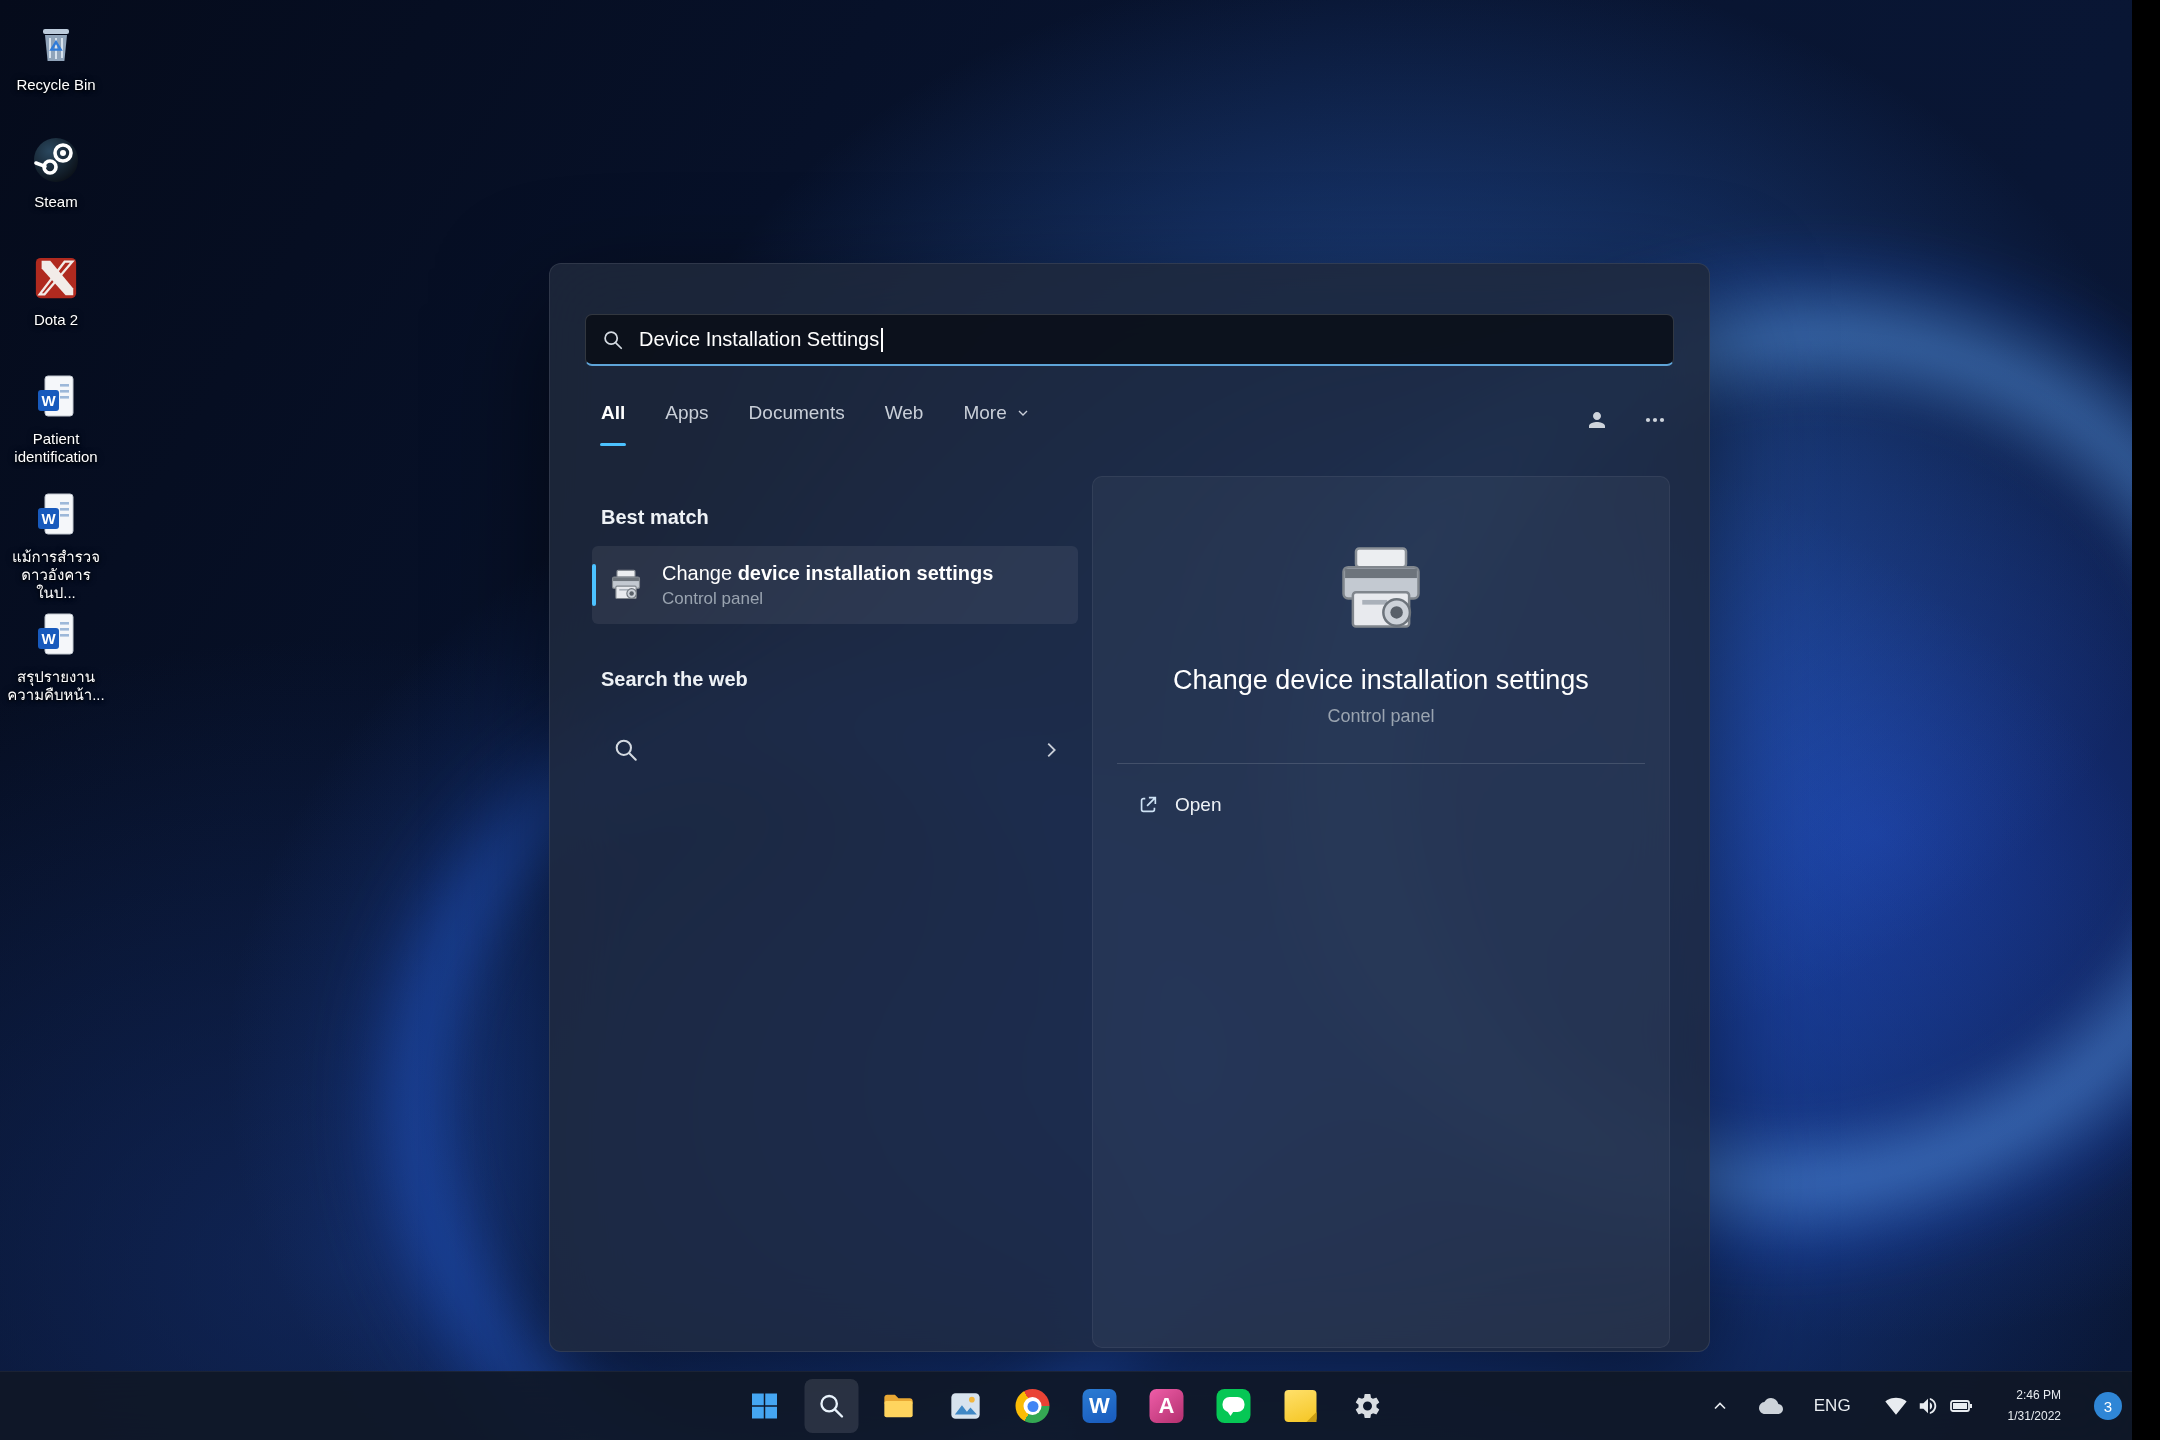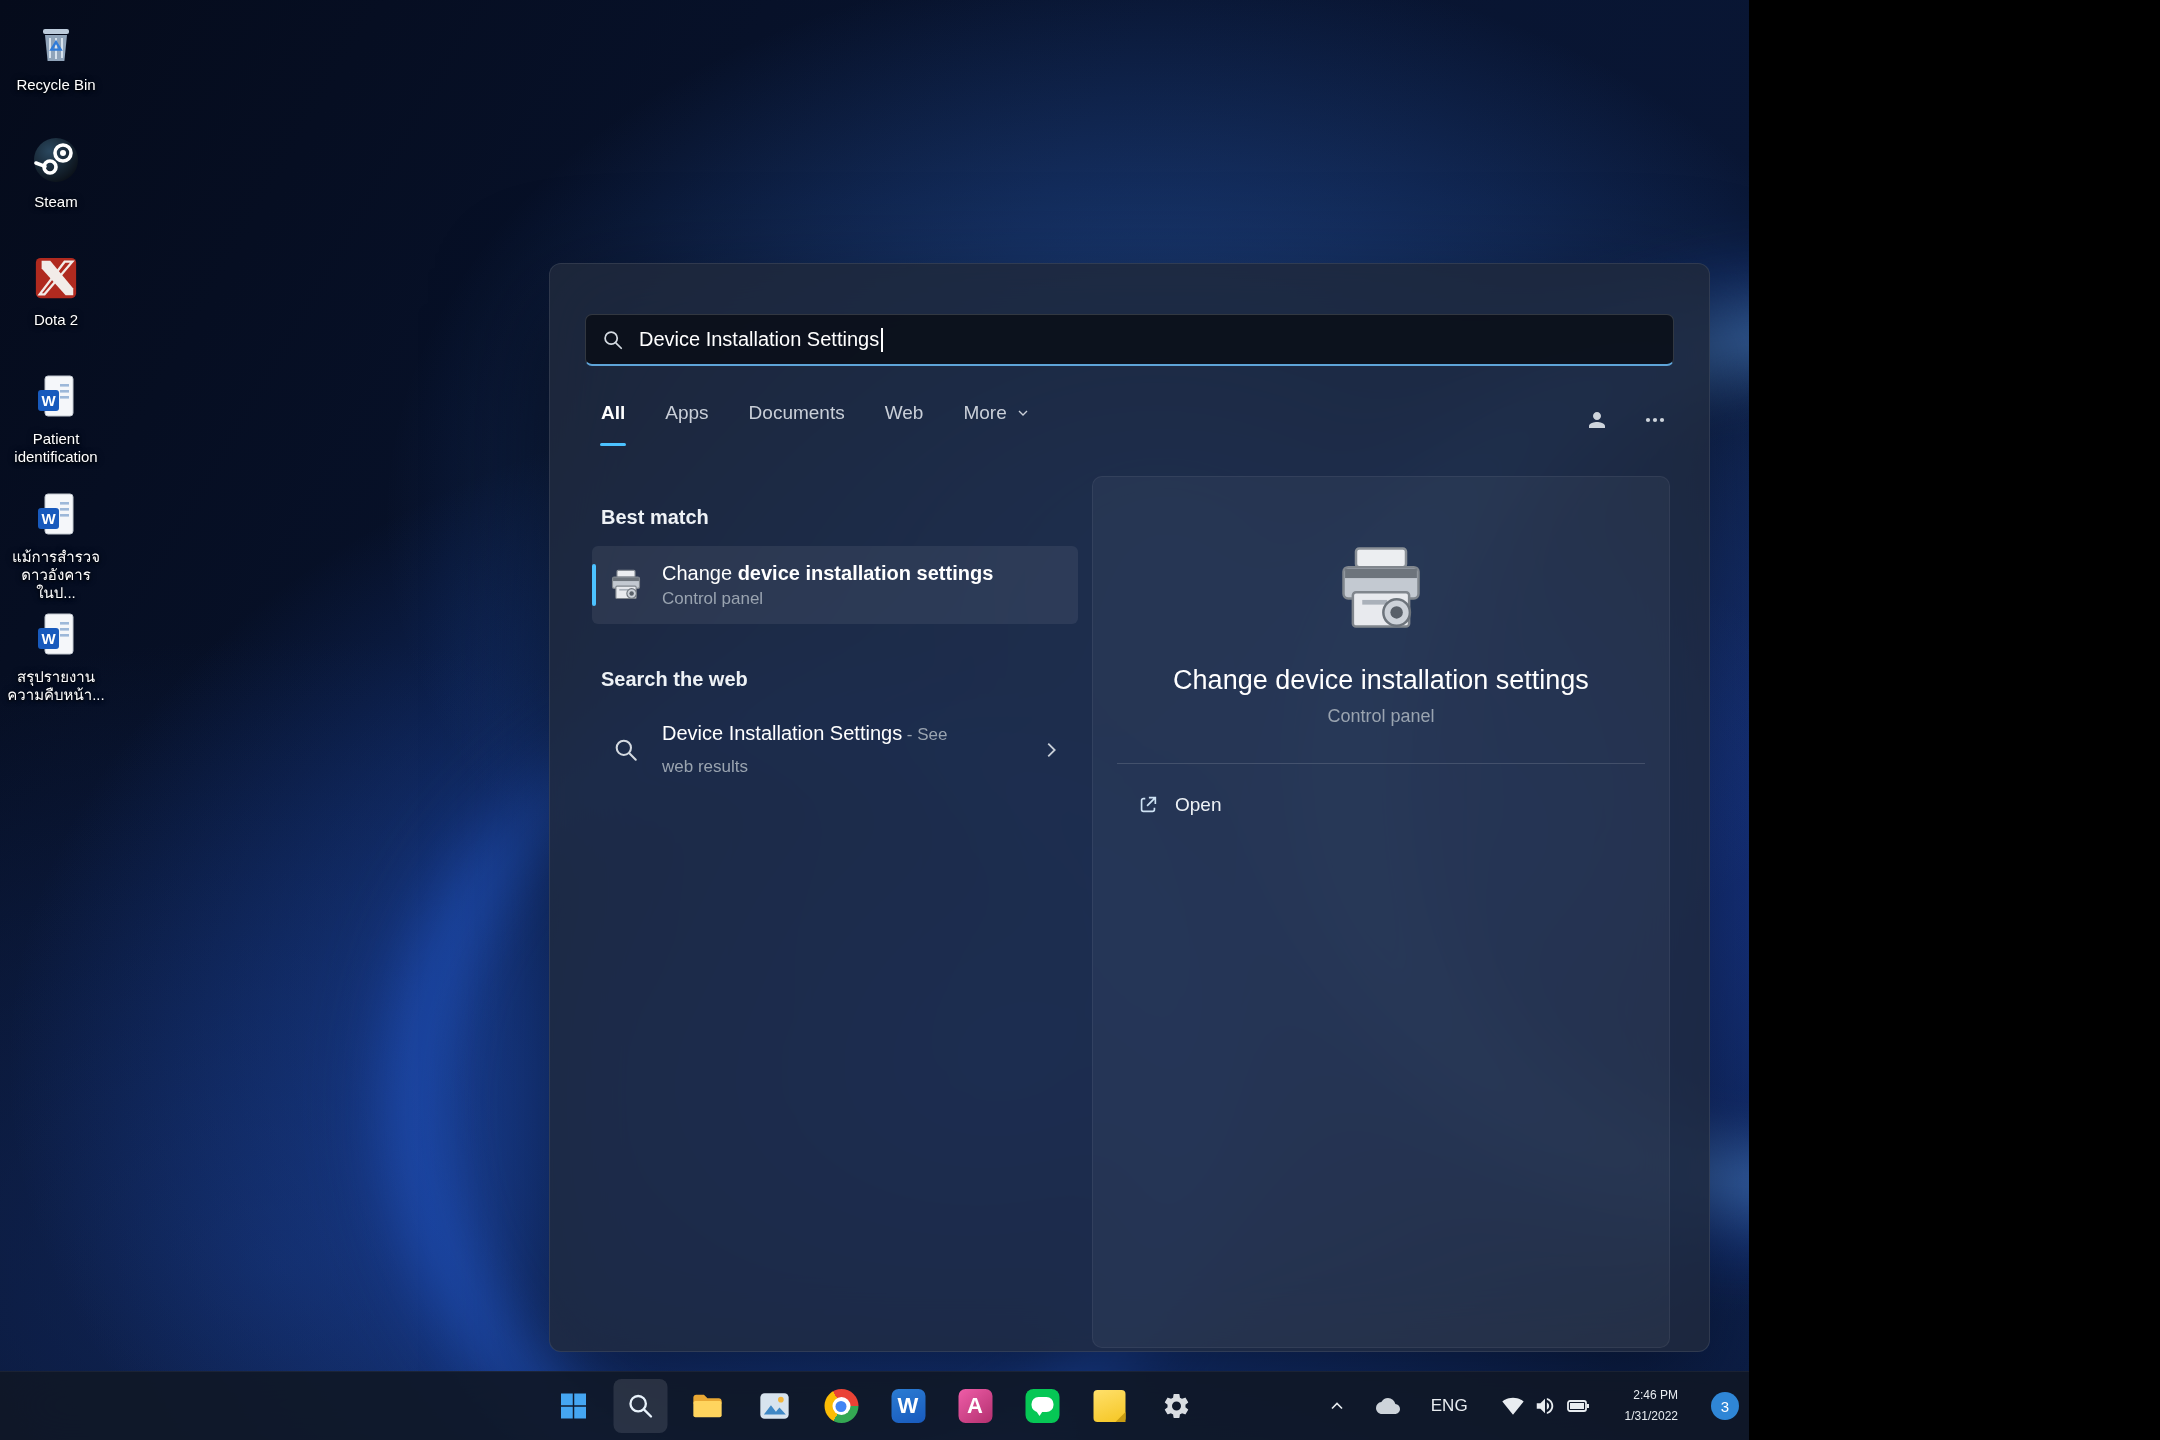--- a/index.html
+++ b/index.html
@@ -1,16 +1,16 @@
 <!DOCTYPE html>
 <html><head>
 <meta charset="utf-8">
 <style>
   html,body{margin:0;padding:0;background:#000;}
-  .screen{position:relative;width:1749px;height:1440px;overflow:hidden;
+  .screen{position:relative;width:2132px;height:1440px;overflow:hidden;
     font-family:"Liberation Sans","DejaVu Sans",sans-serif;color:#fff;}
 
   
   .wallpaper{position:absolute;inset:0;z-index:0;background:
     radial-gradient(1100px 800px at 66% 36%, rgba(59,130,246,0.55), rgba(59,130,246,0) 70%),
     radial-gradient(1500px 1050px at 57% 74%, rgba(37,99,235,0.78), rgba(37,99,235,0) 66%),
     radial-gradient(900px 700px at 88% 58%, rgba(30,64,175,0.65), rgba(30,64,175,0) 72%),
     radial-gradient(1200px 900px at 16% 88%, rgba(23,52,120,0.55), rgba(23,52,120,0) 70%),
     linear-gradient(120deg,#050b1b 0%,#081430 45%,#0a1838 100%);}
   .wallpaper::before{content:"";position:absolute;left:1050px;top:60px;width:1500px;height:1400px;
@@ -263,21 +263,20 @@
 
     <div class="section-heading h-web">Search the web</div>
 
     <div class="result-item web-item">
       <div class="result-icon">
         <svg viewBox="0 0 24 24" width="26" height="26">
           <circle cx="10" cy="10" r="6.6" fill="none" stroke="currentColor" stroke-width="1.9"></circle>
           <path d="M15.3 15.3L21 21" stroke="currentColor" stroke-width="1.9" stroke-linecap="round"></path>
         </svg>
       </div>
-      <div class="web-text"><span>Device Installation Settings</span><span class="suffix"> - See web results</span></div>
       <svg class="chev-right" viewBox="0 0 24 24">
         <path d="M9 5l7 7-7 7" fill="none" stroke="currentColor" stroke-width="2"></path>
       </svg>
     </div>
 
     <div class="preview">
       <div class="preview-icon">
         <svg viewBox="0 0 64 64" width="100" height="100">
           <rect x="16" y="6" width="32" height="12" rx="2" fill="#eceef1" stroke="#8a9097" stroke-width="1.6"></rect>
           <rect x="8" y="18" width="48" height="20" rx="3" fill="#c3c9d1" stroke="#80868d" stroke-width="1.6"></rect>

